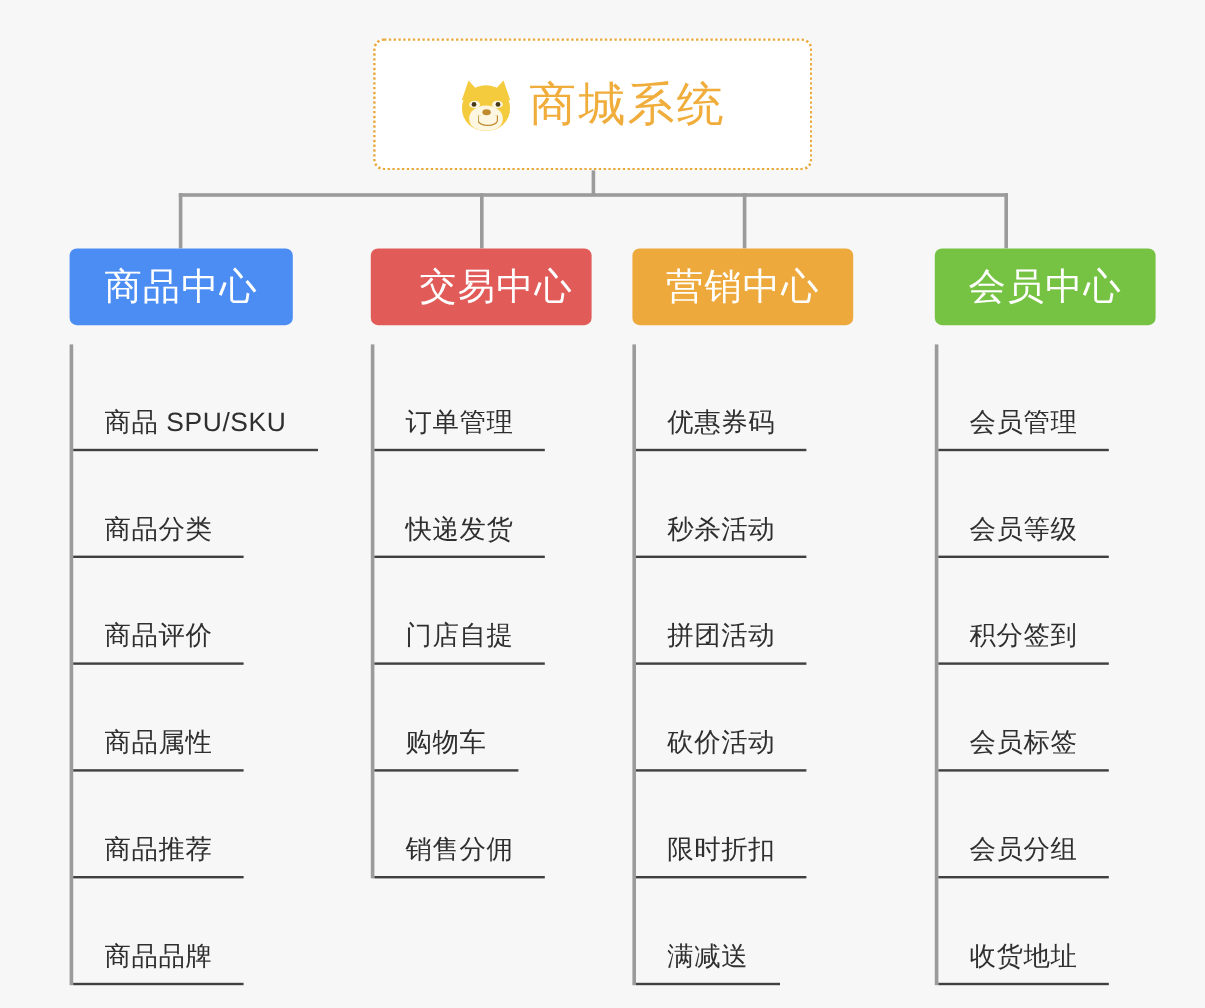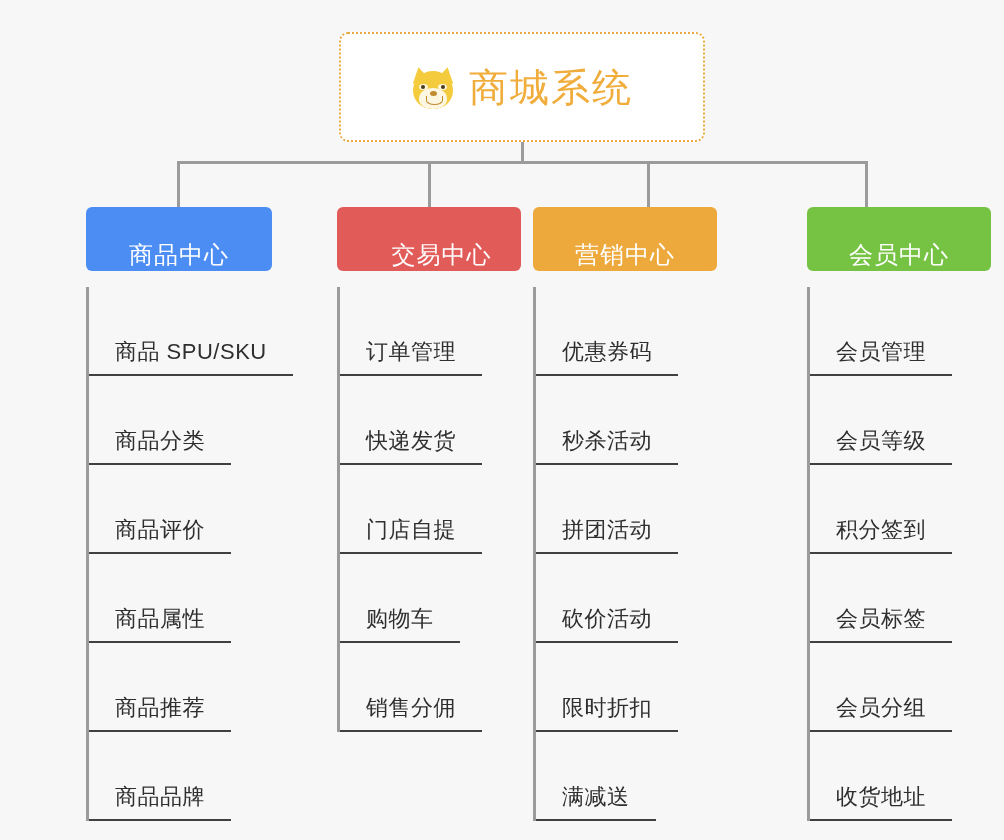--- a/index.html
+++ b/index.html
@@ -12,21 +12,20 @@
     height: 840px;
     background: #f7f7f7;
     font-family: "Liberation Sans", "DejaVu Sans", sans-serif;
     overflow: hidden;
   }
 
   #chart {
     position: relative;
     width: 952px;
     height: 840px;
-    margin-left: 28px;
   }
 
   
   .root-node {
     position: absolute;
     left: 311px;
     top: 32px;
     width: 366px;
     height: 110px;
     box-sizing: border-box;
@@ -125,24 +124,24 @@
 
   
   .column {
     position: absolute;
     top: 207px;
   }
   .cat-box {
     height: 64px;
     border-radius: 6px;
     display: flex;
-    align-items: flex-end;
+    align-items: center;
     justify-content: center;
     color: #ffffff;
-    font-size: 24px;
+    font-size: 31px;
     letter-spacing: 1px;
     box-sizing: border-box;
   }
 
   
   .leaf-list {
     position: relative;
     margin-top: 16px;
     padding-left: 14px;
     border-left: 3px solid #9b9b9b;
@@ -235,21 +234,21 @@
         </div>
       <div class="leaf-item">
           <span class="leaf-label">购物车</span>
         </div>
       <div class="leaf-item">
           <span class="leaf-label">销售分佣</span>
         </div>
     </div>
   </div>
 
-  <div class="column" style="left:505px; width:184px;">
+  <div class="column" style="left:527px; width:184px;">
     <div class="cat-box" style="background:#eda93c;">
       <span>营销中心</span>
     </div>
     <div class="leaf-list">
       <div class="leaf-item">
           <span class="leaf-label">优惠券码</span>
         </div>
       <div class="leaf-item">
           <span class="leaf-label">秒杀活动</span>
         </div>

